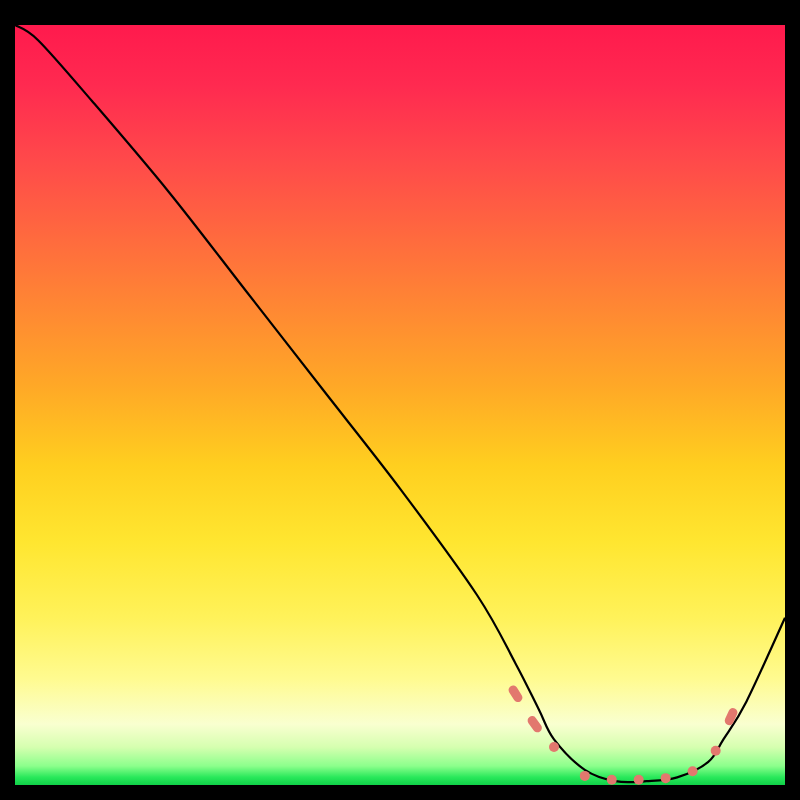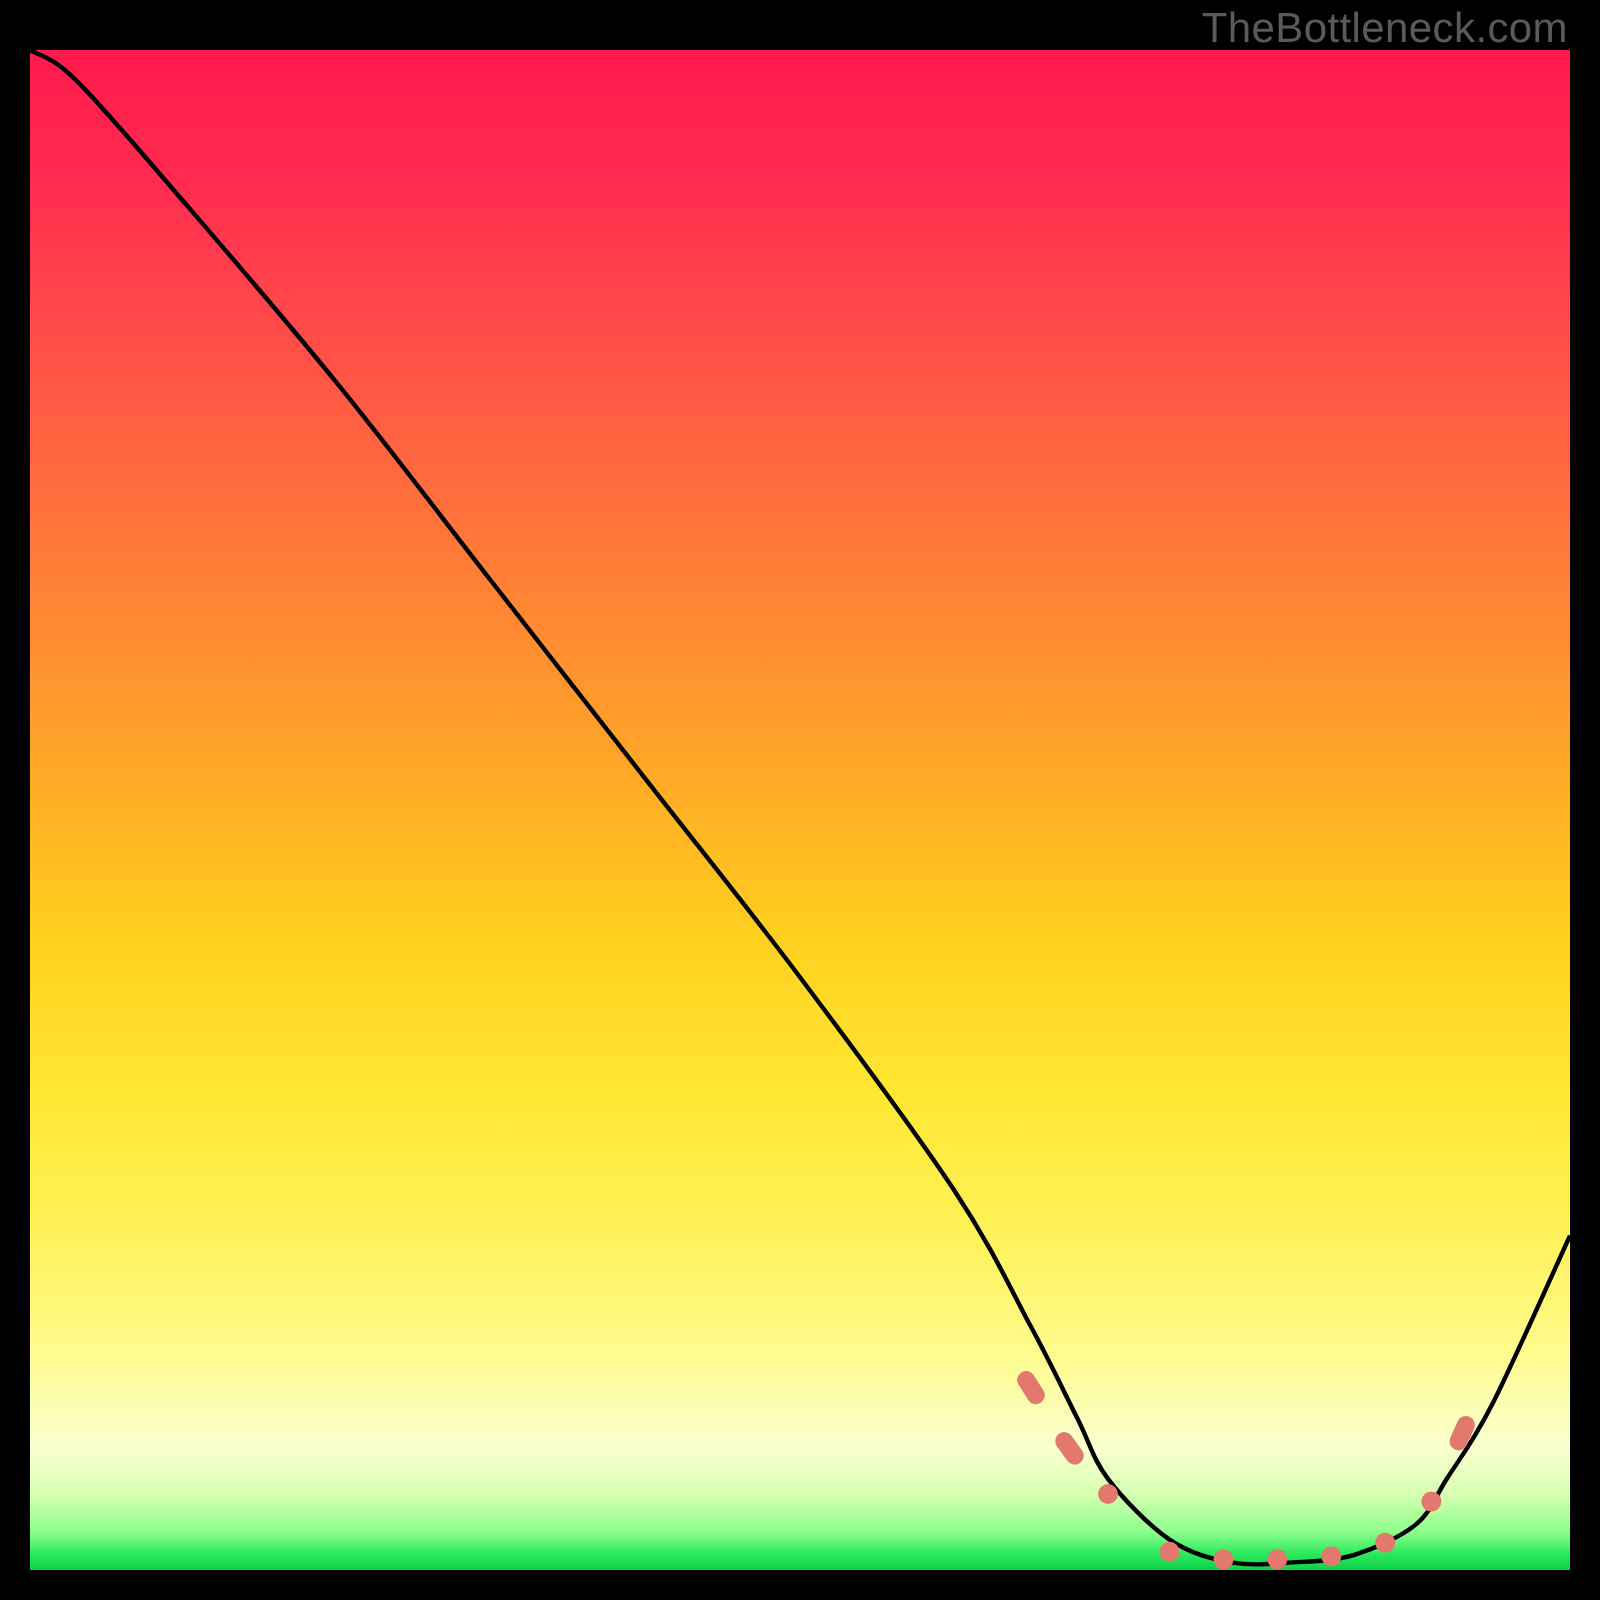--- a/index.html
+++ b/index.html
@@ -53,21 +53,20 @@
     fill: #e2786e;
   }
   .pill {
     fill: #e2786e;
   }
 </style>
 </head>
 <body>
 
 <div class="stage">
-  <div class="watermark">TheBottleneck.com</div>
   <div class="plot">
     <svg class="curve" viewBox="0 0 770 760" preserveAspectRatio="none">
       <path id="curve-path" fill="none" stroke="#000" stroke-width="2.2" d="M 0 0 C 3.8499999999999996 2.5333333333333408, 10.266666666666664 2.5333333333333794, 23.099999999999998 15.200000000000045 C 35.93333333333333 27.86666666666671, 55.18333333333334 50.666666666666686, 77 76 C 98.81666666666666 101.33333333333331, 128.33333333333334 135.53333333333327, 154 167.19999999999993 C 179.66666666666666 198.8666666666666, 205.33333333333334 233.06666666666666, 231 266 C 256.6666666666667 298.93333333333334, 282.3333333333333 331.8666666666667, 308 364.8 C 333.6666666666667 397.73333333333335, 359.3333333333333 429.4, 385 463.59999999999997 C 410.6666666666667 497.79999999999995, 442.75 540.8666666666667, 462 570 C 481.25 599.1333333333333, 490.23333333333335 619.4, 500.5 638.4 C 510.76666666666665 657.4, 517.1833333333334 671.3333333333334, 523.6 684 C 530.0166666666667 696.6666666666666, 531.3 704.2666666666667, 539 714.4 C 546.7 724.5333333333333, 559.5333333333333 737.8333333333333, 569.8 744.8 C 580.0666666666666 751.7666666666667, 590.3333333333334 754.3000000000001, 600.6 756.2 C 610.8666666666667 758.1, 621.1333333333333 756.8333333333334, 631.4 756.2 C 641.6666666666666 755.5666666666667, 651.9333333333334 755.5666666666666, 662.2 752.4 C 672.4666666666667 749.2333333333333, 685.3 743.5333333333334, 693 737.2 C 700.7 730.8666666666667, 701.9833333333333 724.5333333333333, 708.4 714.4 C 714.8166666666666 704.2666666666667, 721.2333333333333 696.6666666666666, 731.5 676.4 C 741.7666666666667 656.1333333333333, 763.5833333333334 606.7333333333333, 770 592.8"></path>
       <g id="markers">
           <rect x="491.5" y="664.3" width="18" height="9" rx="4.5" class="pill" transform="rotate(57.65704061555677 500.5 668.8)"></rect>
           <rect x="510.75" y="694.7" width="18" height="9" rx="4.5" class="pill" transform="rotate(54.10733431225443 519.75 699.2)"></rect>
           <circle cx="539" cy="722" r="5" class="dot"></circle>
           <circle cx="569.8" cy="750.88" r="5" class="dot"></circle>
           <circle cx="596.75" cy="754.68" r="5" class="dot"></circle>
           <circle cx="623.7" cy="754.68" r="5" class="dot"></circle>

